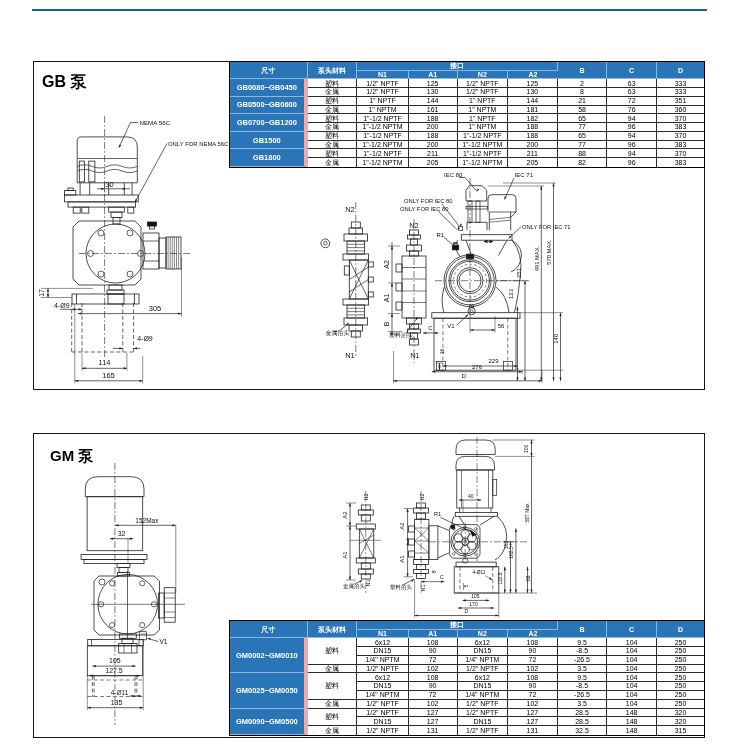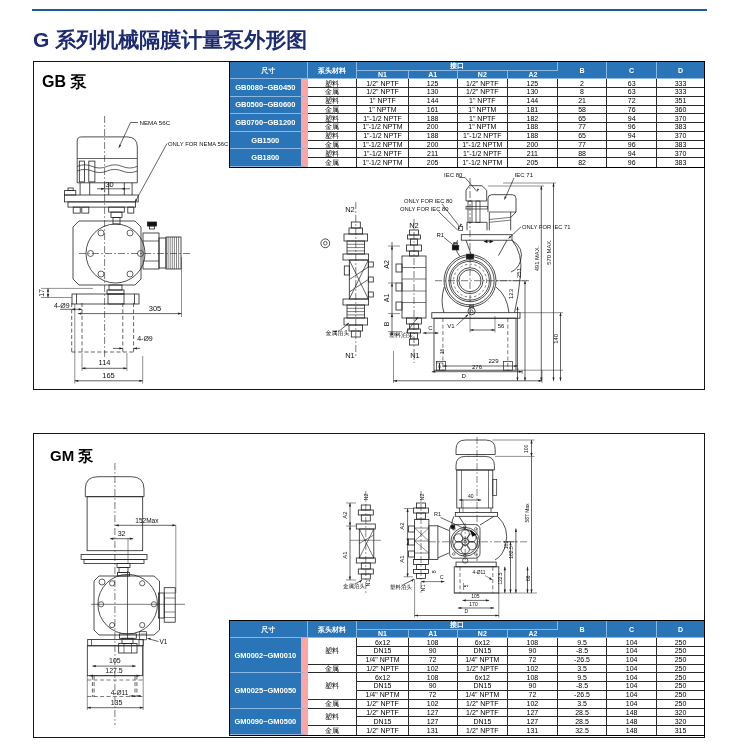--- a/index.html
+++ b/index.html
@@ -7,31 +7,30 @@
 .rule{position:absolute;left:32px;top:9px;width:675px;height:2px;background:#1e5c99}
 h1{position:absolute;left:33px;top:28px;font-size:21px;line-height:23px;color:#1c2b72;font-weight:bold}
 .panel{position:absolute;border:1.4px solid #151515;background:#fff}
 #pGB{left:33px;top:61px;width:672px;height:329px}
 #pGM{left:33px;top:433px;width:672px;height:305px}
 .plabel{position:absolute;font-weight:bold;color:#000;font-family:"Liberation Sans",sans-serif}
 svg{position:absolute;left:0;top:0}
 table{position:absolute;border-collapse:separate;border-spacing:0;table-layout:fixed;border:1.5px solid #000;background:#fff}
 td{text-align:center;vertical-align:middle;overflow:hidden;white-space:nowrap;font-size:7px;color:#000;border-right:1px solid #2b2b2b;border-bottom:1px solid #2b2b2b;height:8.7px;line-height:7.2px;padding:0}
 td.h{background:#2a75b8;color:#fff;font-weight:bold;border-right:1px solid #8db7dd;border-bottom:1px solid #8db7dd}
-td.rh{background:#2a75b8;color:#fff;font-weight:bold;font-size:7.5px;border-right:7px solid #fca5a5;border-bottom:1px solid #8db7dd}
+td.rh{background:#2a75b8;color:#fff;font-weight:bold;font-size:7.5px;border-right:4px solid #fca5a5;border-bottom:1px solid #8db7dd}
 tr.hh td{height:8.55px}
 td:last-child{border-right:none}
 tr:last-child td{border-bottom:none}
 #tGB{left:229px;top:61px;width:476px;height:107px}
 #tGM{left:229px;top:620px;width:476px;height:116px}
 </style></head>
 <body>
 <div class="page">
 <div class="rule"></div>
-<h1>G 系列机械隔膜计量泵外形图</h1>
 
 <div class="panel" id="pGB">
 <div class="plabel" style="left:8px;top:10px;font-size:16px">GB 泵</div>
 <svg width="672" height="329" viewBox="0 0 672 329" style="left:-1.4px;top:-1.4px">
 <line x1="71.6" y1="55" x2="71.6" y2="296" stroke="#222" stroke-width="0.6" stroke-dasharray="7 2.2 1.6 2.2"></line>
 <path d="M44.2,97.5 L44.2,80 Q44.2,75.9 48.4,75.9 L94,75.9 Q104.3,75.9 104.3,86 L104.3,97.5" fill="none" stroke="#222" stroke-width="0.8"></path>
 <path d="M44.2,97.5 L44.2,121.8 L104.3,121.8 L104.3,97.5" fill="none" stroke="#222" stroke-width="0.8"></path>
 <line x1="44.2" y1="97.5" x2="104.3" y2="97.5" stroke="#222" stroke-width="0.7"></line>
 <path d="M44.2,105.4 q7.5,-3.2 15,0 t15,0 t15,0 t15.1,0" fill="none" stroke="#222" stroke-width="0.7"></path>
 <path d="M44.2,110 q7.5,-3.2 15,0 t15,0 t15,0 t15.1,0" fill="none" stroke="#222" stroke-width="0.7"></path>

